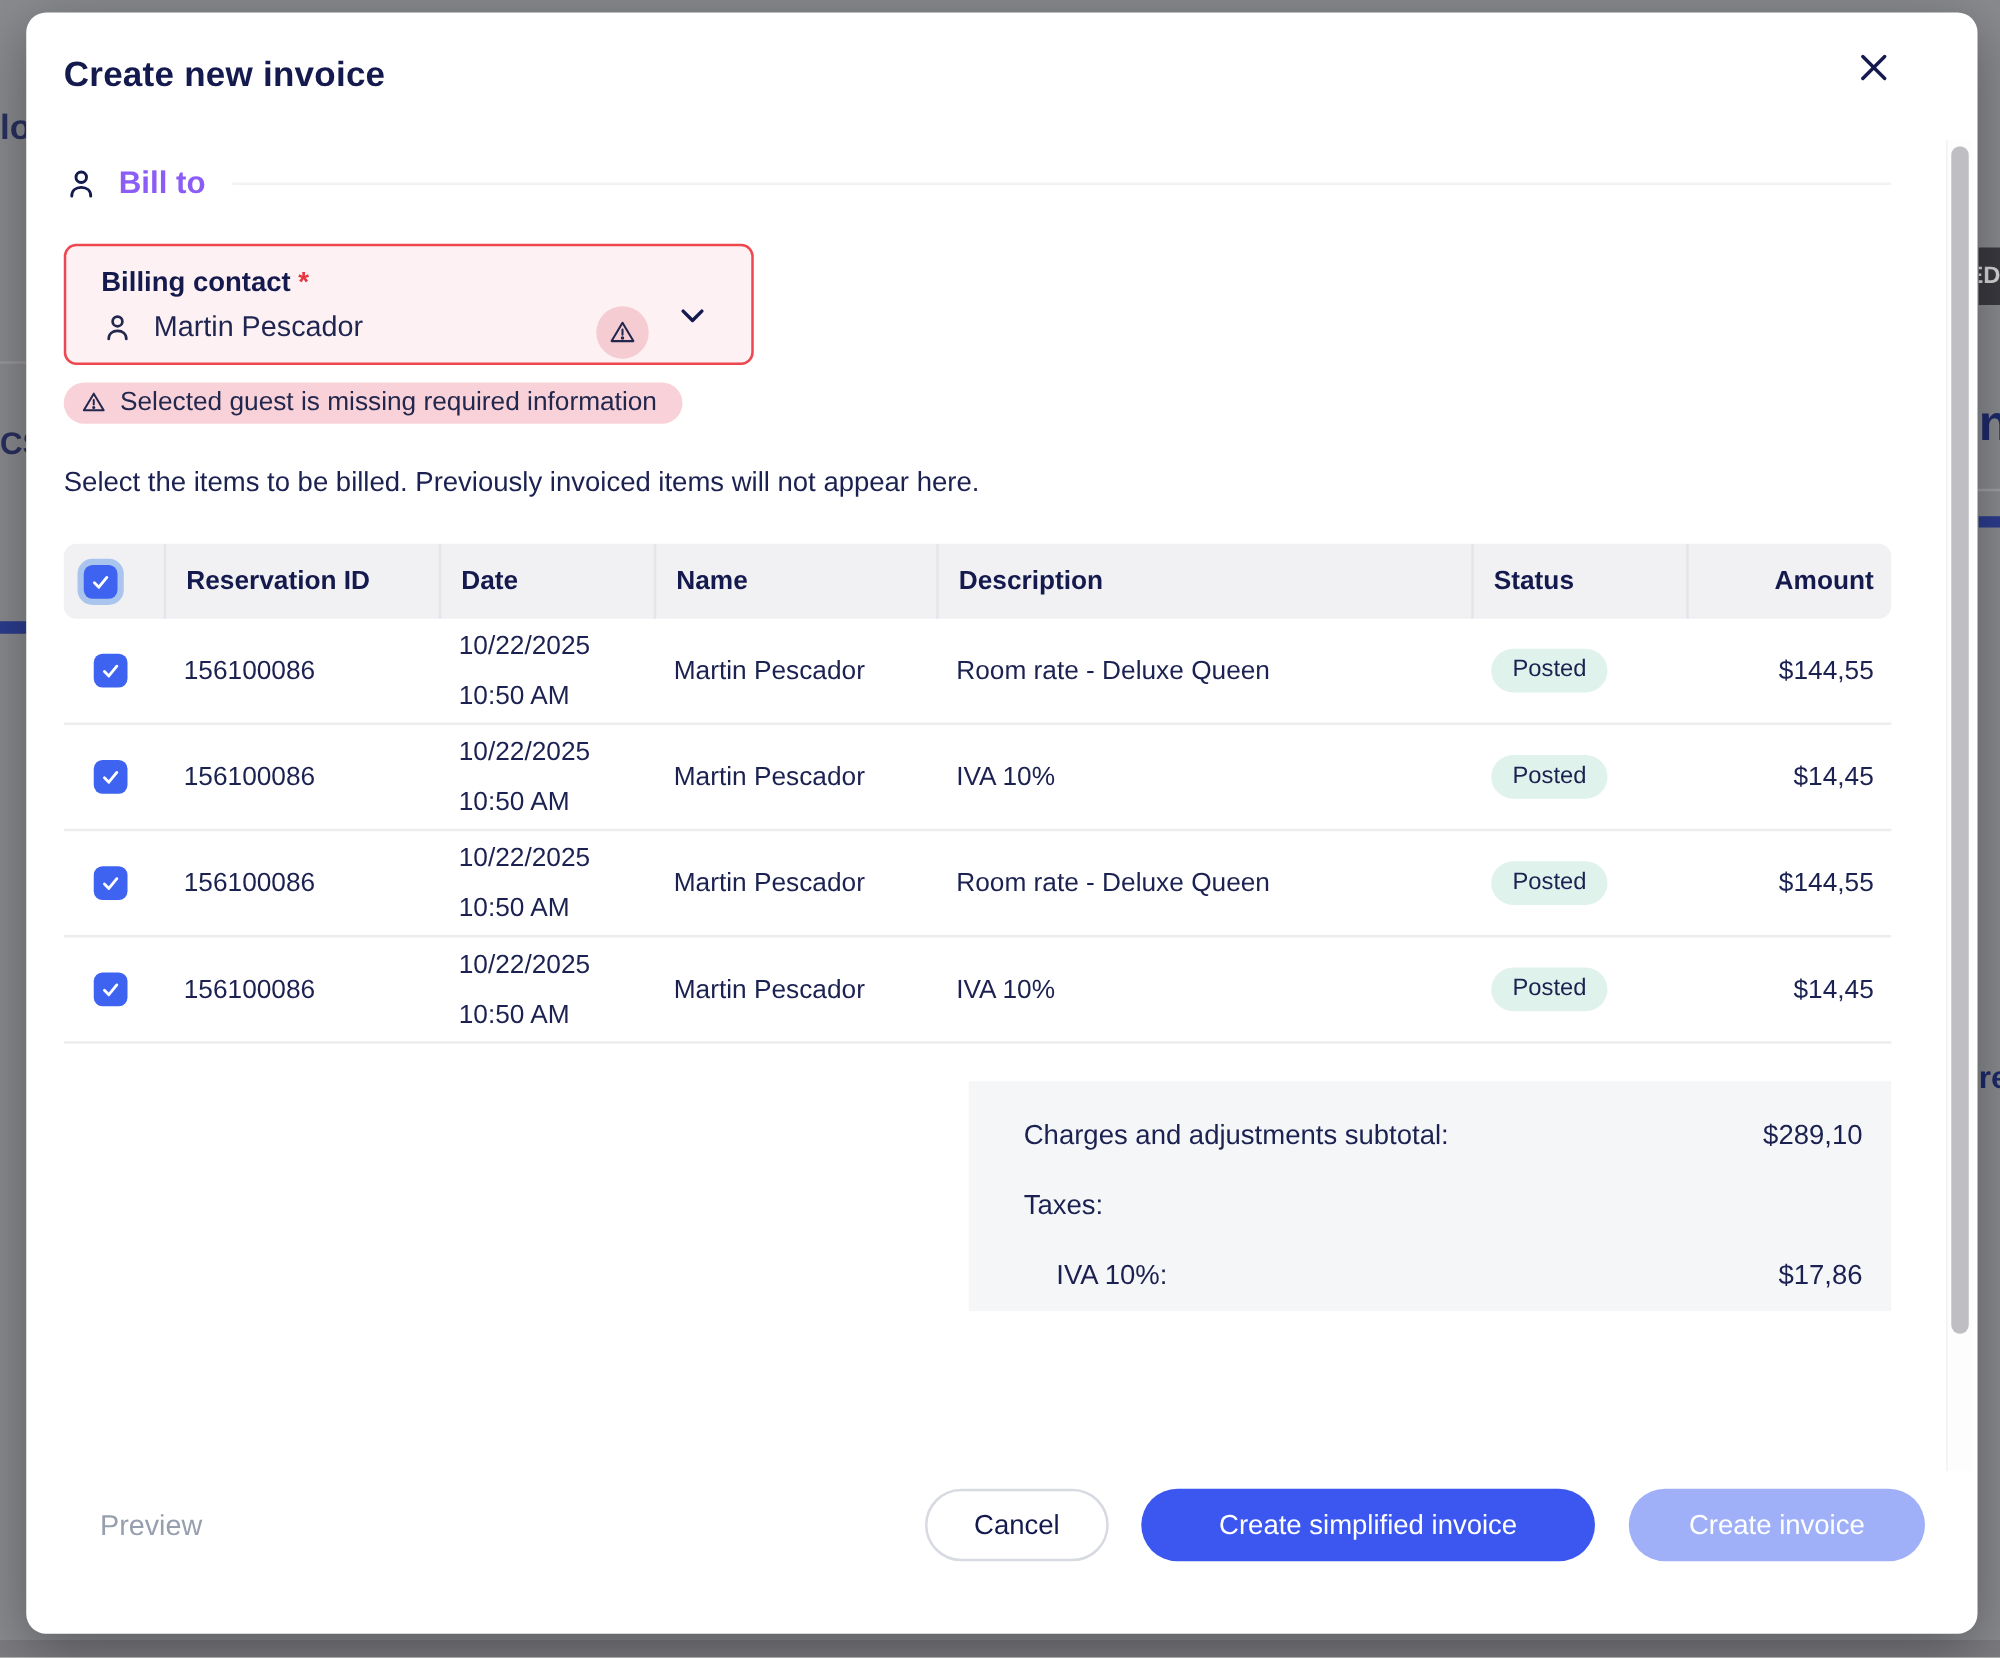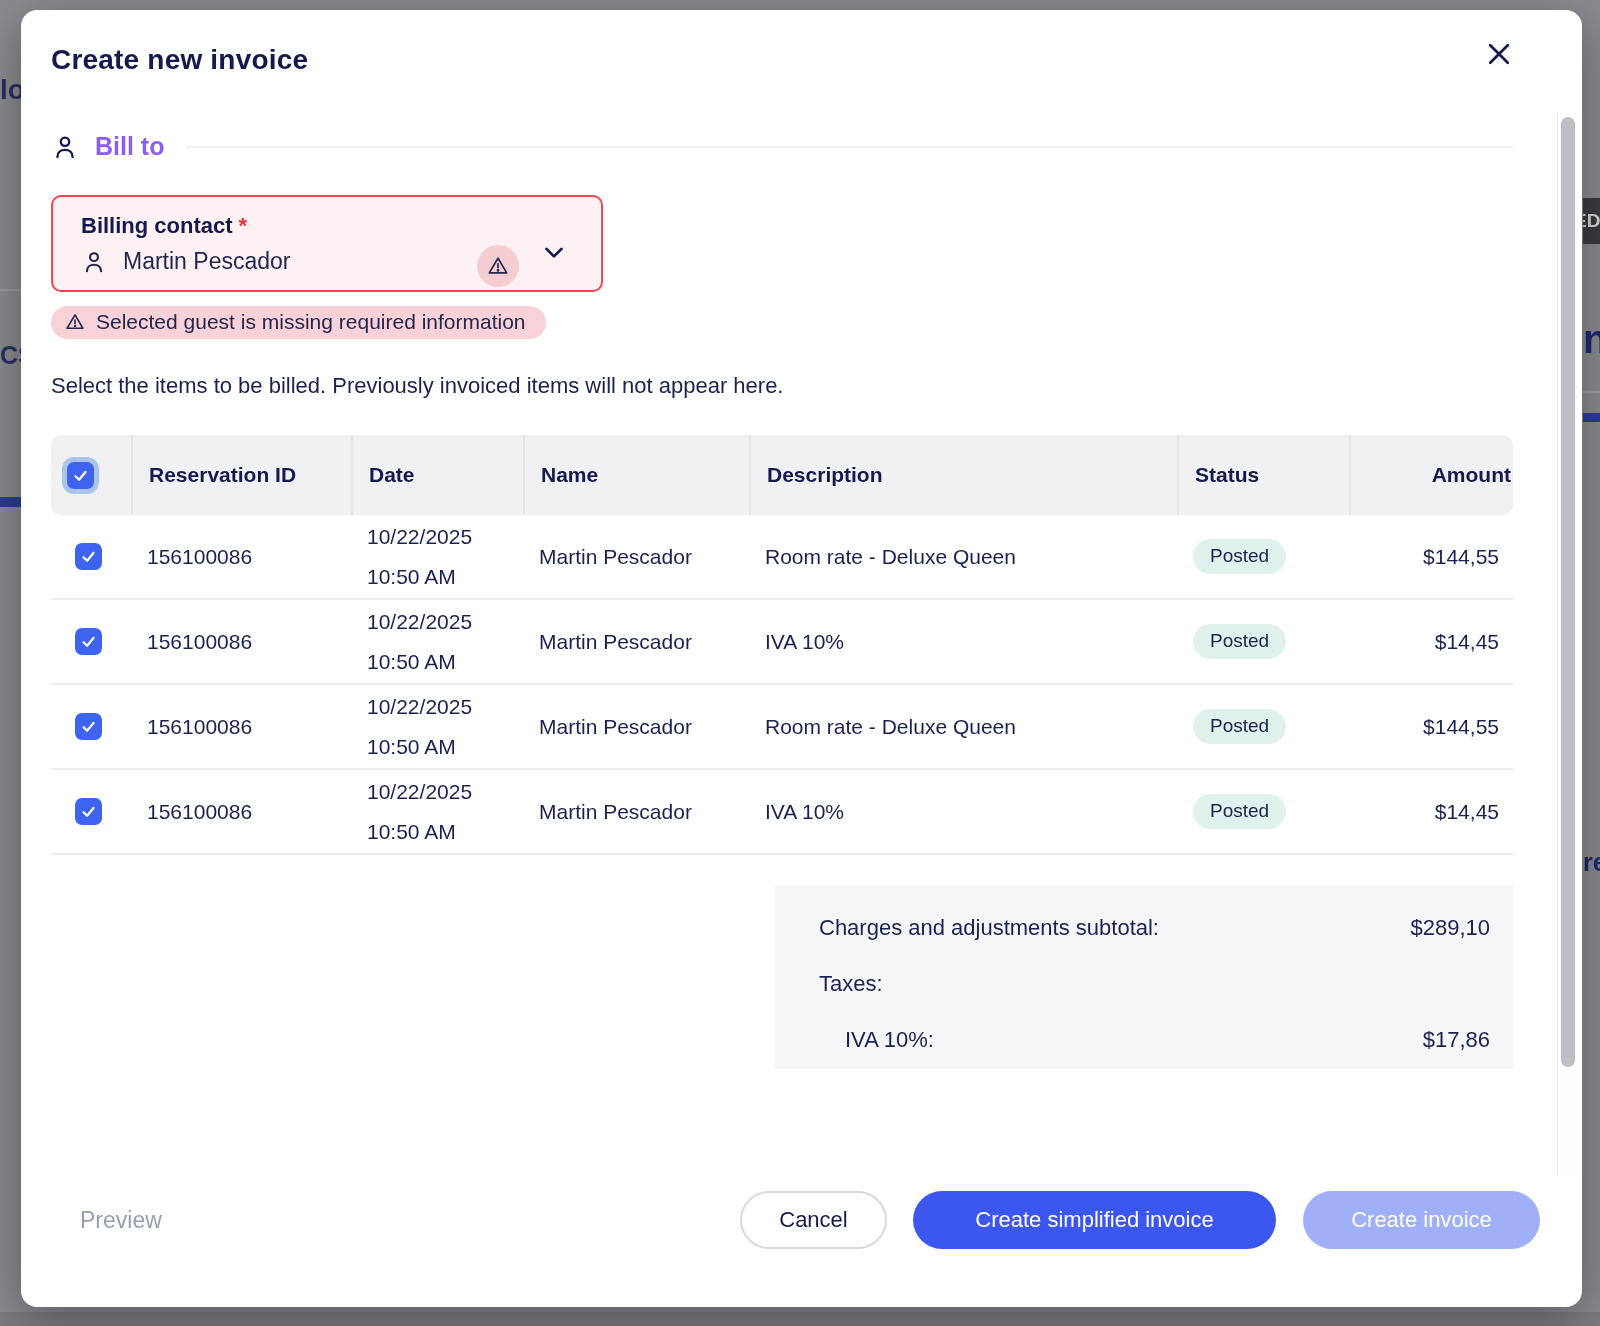--- a/index.html
+++ b/index.html
@@ -8,21 +8,21 @@
     position: relative;
     background: #8a8b8f;
     font-family: "Liberation Sans", sans-serif;
     color: #1b2150;
     overflow: hidden;
   }
 
   
   .bg-frag { position:absolute; overflow:hidden; z-index:1; }
   .bg-strip-bottom { left:0; right:0; bottom:0; height:14px; background:#7c7c81; }
-  .frag-left-top    { left:0; top:74px;  width:21px; height:34px; font-size:28px; font-weight:700; color:#2a3060; }
+  .frag-left-top    { left:0; top:86px;  width:21px; height:34px; font-size:28px; font-weight:700; color:#2a3060; }
   .frag-left-line   { left:0; top:289px; width:21px; height:2px; background:#9a9b9f; }
   .frag-left-mid    { left:0; top:341px; width:21px; height:30px; font-size:25px; font-weight:700; color:#2a3060; }
   .frag-left-bar    { left:0; top:497px; width:21px; height:10px; background:#2c3d8f; }
   .frag-right-badge { right:0; top:198px; width:17px; height:46px; background:#3a3a40; color:#d8d8da; font-size:19px; font-weight:700; line-height:46px; }
   .frag-right-badge span { margin-left:-9px; display:inline-block; }
   .frag-right-n     { right:0; top:318px; width:17px; height:42px; font-size:40px; font-weight:700; color:#1d2a6b; line-height:42px; }
   .frag-right-line  { right:0; top:391px; width:18px; height:2px; background:#a0a1a5; }
   .frag-right-bar   { right:0; top:413px; width:17px; height:9px;  background:#2c3d8f; }
   .frag-right-re    { right:0; top:848px; width:17px; height:30px; font-size:25px; font-weight:700; color:#1d2a6b; }
 
@@ -66,33 +66,33 @@
     margin-top:14px; display:inline-flex; align-items:center; gap:11px;
     background:#f8d2d8; border-radius:17px; padding:4px 20px 5px 14px; height:33px;
   }
   .error-text { font-size:21px; color:#22274e; }
 
   .items-desc { margin-top:34px; font-size:22px; color:#1b2150; }
 
   
   .table { margin-top:36px; width:1462px; }
   .thead {
-    display:flex; align-items:stretch; height:80px;
+    display:flex; align-items:stretch; height:60px;
     background:#f1f1f4; border-radius:10px; overflow:hidden;
   }
   .th { display:flex; align-items:center; padding-left:16px; font-size:21px; font-weight:700; color:#141a4d; border-left:2px solid #e4e5e9; }
   .th:first-child { border-left:none; }
   .col-check  { width:80px;  }
   .col-resid  { width:220px; }
   .col-date   { width:172px; }
   .col-name   { width:226px; }
   .col-desc   { width:428px; }
   .col-status { width:172px; }
   .col-amount { width:164px; }
-  .th.col-amount { justify-content:flex-end; padding-right:2px; padding-left:0; }
+  .th.col-amount { justify-content:flex-end; padding-right:14px; padding-left:0; }
 
   .trow { display:flex; align-items:center; height:85px; border-bottom:2px solid #ededf0; }
   .td { padding-left:16px; font-size:21px; color:#1b2150; }
   .td.col-check { padding-left:24px; }
   .td.col-amount { text-align:right; padding-right:14px; padding-left:0; }
 
   .checkbox {
     width:27px; height:27px; border-radius:7px; background:#3d63f0;
     display:flex; align-items:center; justify-content:center; cursor:pointer;
   }

